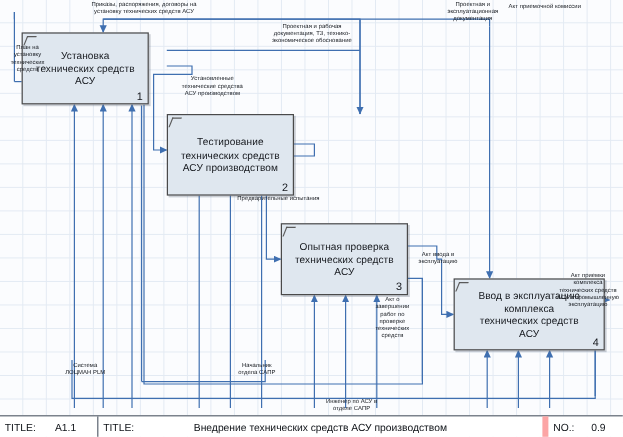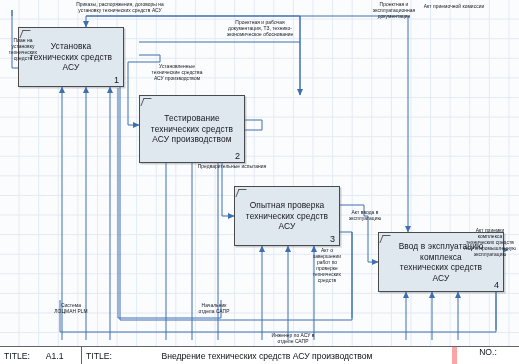--- a/index.html
+++ b/index.html
@@ -66,21 +66,21 @@
     position:absolute;left:0;bottom:0;width:519px;height:18px;
     border-top:1px solid #5b6470;
     background:#ffffff;
     box-sizing:border-box;
     display:flex;align-items:stretch;
     font-size:8.6px;color:#0d1116;
   }
   #footer .cell{display:flex;align-items:center;padding:0 4px;box-sizing:border-box;}
   #footer .c-node{width:82px;border-right:1px solid #5b6470;justify-content:flex-start;gap:16px;}
   #footer .c-title{flex:1;border-right:5px solid #fca5a5;position:relative;}
-  #footer .c-no{width:62px;gap:14px;flex-direction:column;}
+  #footer .c-no{width:62px;gap:14px;}
   #footer .title-text{
     position:absolute;left:0;right:0;text-align:center;
   }
   #footer .lab{font-weight:normal;}
 </style>
 </head>
 <body>
 
 <div id="canvas">
 

